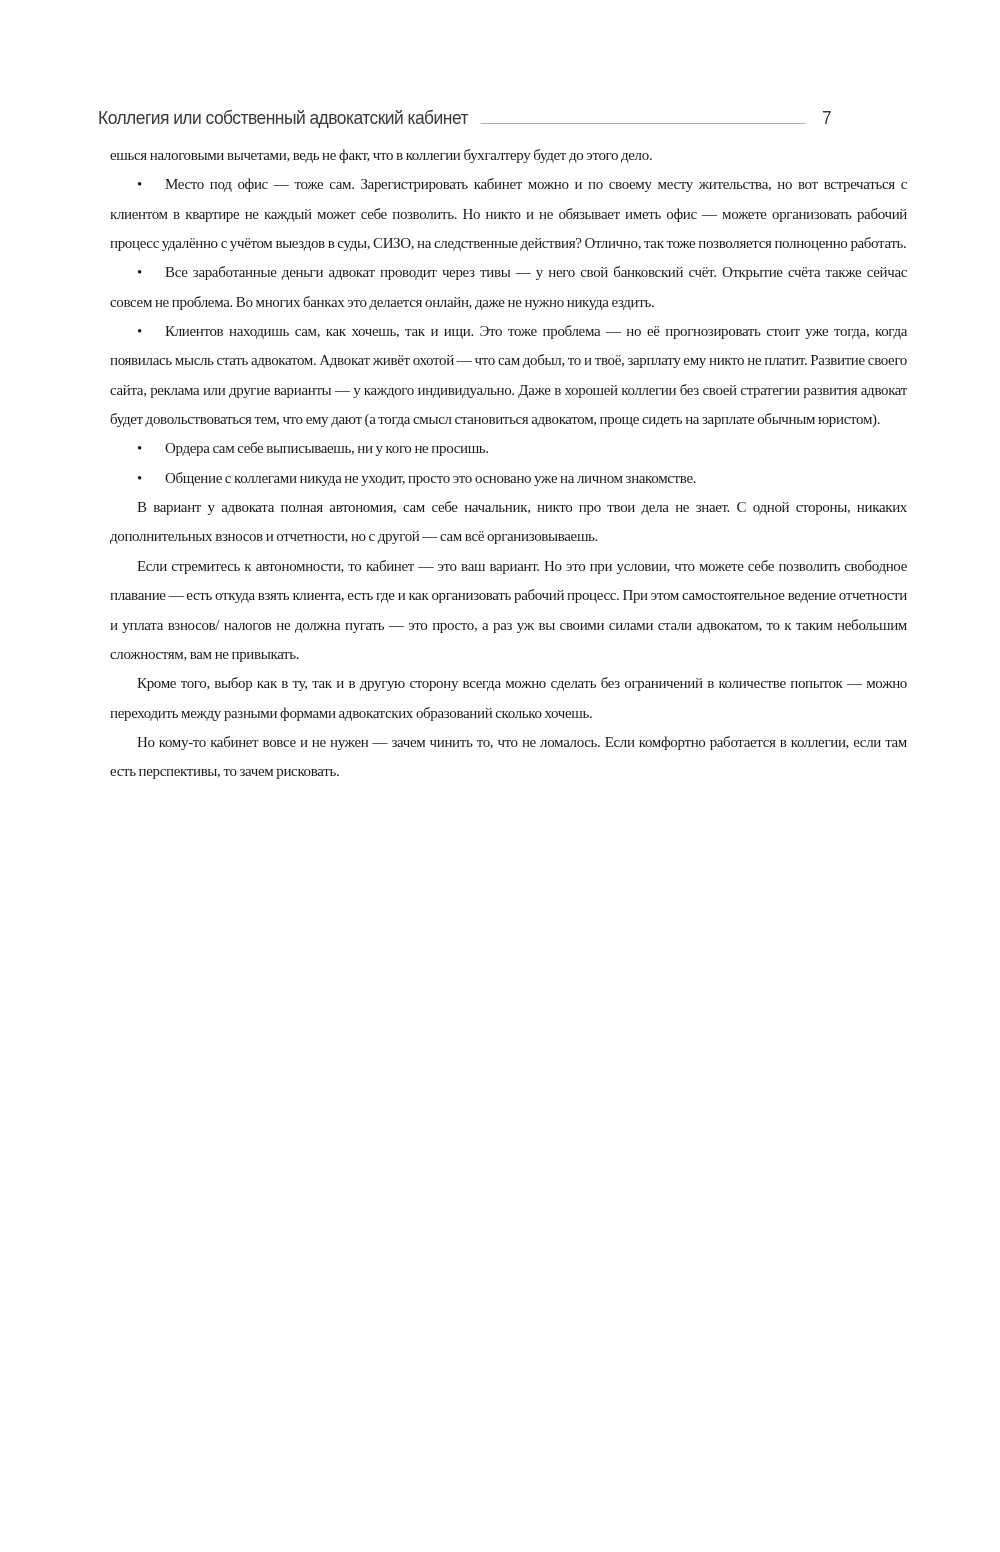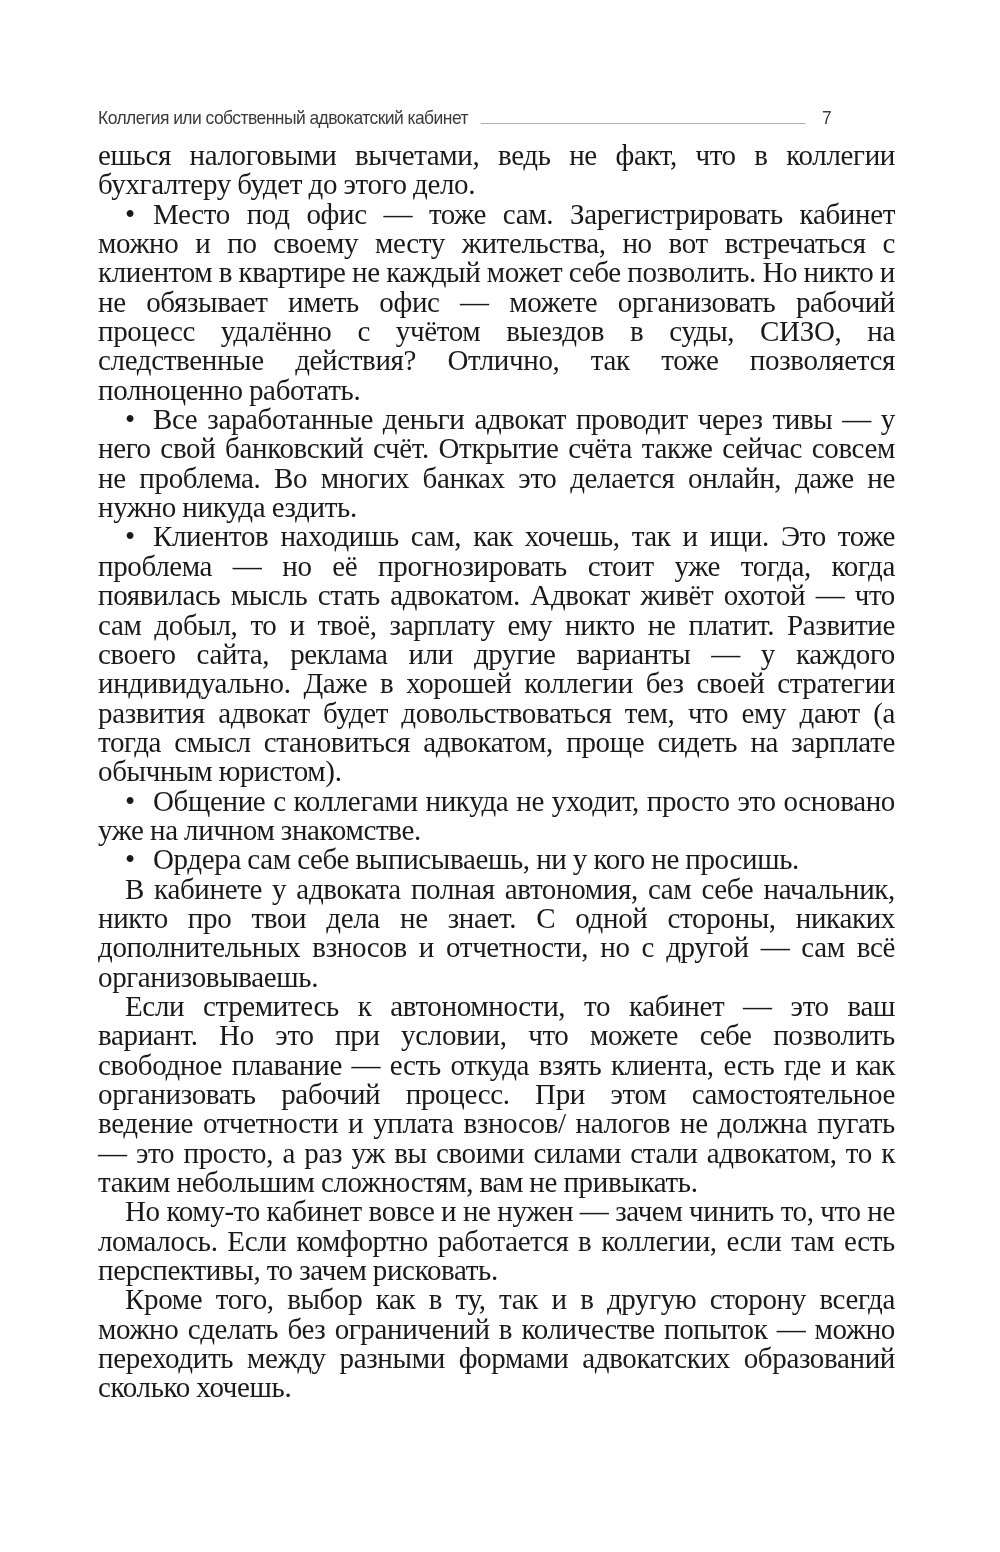--- a/index.html
+++ b/index.html
@@ -44,24 +44,24 @@
       border-bottom: 1.5px solid #a9b3b3;
       margin: 0 18px 5px 14px;
     }
     .running-head .folio {
       white-space: nowrap;
       padding-right: 0;
     }
     .body-text {
       position: absolute;
       top: 141px;
-      left: 0;
+      left: 12px;
       width: 797px;
       font-family: "Liberation Serif", serif;
-      font-size: 29px;
+      font-size: 15px;
       line-height: 29.35px;
       text-align: justify;
       letter-spacing: -0.35px;
       word-spacing: -0.5px;
     }
     .body-text p {
       margin: 0;
       text-indent: 27px;
       hyphens: manual;
     }
@@ -92,26 +92,26 @@
 
   <div class="body-text">
     <p class="cont"><span>ешься налоговыми вычетами, ведь не факт, что в коллегии бухгалтеру будет до этого дело.</span></p>
 
     <p class="item"><span class="bullet">•</span><span>Место под офис — тоже сам. Зарегистрировать кабинет можно и по своему месту жительства, но вот встречаться с клиентом в квар­тире не каждый может себе позволить. Но никто и не обязывает иметь офис — можете организовать рабочий процесс удалённо с учётом выез­дов в суды, СИЗО, на следственные действия? Отлично, так тоже позво­ляется полноценно работать.</span></p>
 
     <p class="item"><span class="bullet">•</span><span>Все заработанные деньги адвокат проводит через тивы — у него свой банковский счёт. Открытие счёта также сейчас совсем не пробле­ма. Во многих банках это делается онлайн, даже не нужно никуда ез­дить.</span></p>
 
     <p class="item"><span class="bullet">•</span><span>Клиентов находишь сам, как хочешь, так и ищи. Это тоже пробле­ма — но её прогнозировать стоит уже тогда, когда появилась мысль стать адвокатом. Адвокат живёт охотой — что сам добыл, то и твоё, зарплату ему никто не платит. Развитие своего сайта, реклама или дру­гие варианты — у каждого индивидуально. Даже в хорошей коллегии без своей стратегии развития адвокат будет довольствоваться тем, что ему дают (а тогда смысл становиться адвокатом, проще сидеть на зар­плате обычным юристом).</span></p>
 
+    <p class="item"><span class="bullet">•</span><span>Ордера сам себе выписываешь, ни у кого не просишь.</span></p>
+
     <p class="item"><span class="bullet">•</span><span>Общение с коллегами никуда не уходит, просто это основано уже на личном знакомстве.</span></p>
 
-    <p class="item"><span class="bullet">•</span><span>Ордера сам себе выписываешь, ни у кого не просишь.</span></p>
-
-    <p><span>В кабинете у адвоката полная автономия, сам себе начальник, ни­кто про твои дела не знает. С одной стороны, никаких дополнительных взносов и отчетности, но с другой — сам всё организовываешь.</span></p>
+    <p><span>В вариант у адвоката полная автономия, сам себе начальник, ни­кто про твои дела не знает. С одной стороны, никаких дополнительных взносов и отчетности, но с другой — сам всё организовываешь.</span></p>
 
     <p><span>Если стремитесь к автономности, то кабинет — это ваш вариант. Но это при условии, что можете себе позволить свободное плавание — есть откуда взять клиента, есть где и как организовать рабочий про­цесс. При этом самостоятельное ведение отчетности и уплата взносов/ налогов не должна пугать — это просто, а раз уж вы своими силами ста­ли адвокатом, то к таким небольшим сложностям, вам не привыкать.</span></p>
 
+    <p><span>Кроме того, выбор как в ту, так и в другую сторону всегда можно сделать без ограничений в количестве попыток — можно переходить между разными формами адвокатских образований сколько хочешь.</span></p>
+
     <p><span>Но кому-то кабинет вовсе и не нужен — зачем чинить то, что не ло­малось. Если комфортно работается в коллегии, если там есть перспек­тивы, то зачем рисковать.</span></p>
-
-    <p><span>Кроме того, выбор как в ту, так и в другую сторону всегда можно сделать без ограничений в количестве попыток — можно переходить между разными формами адвокатских образований сколько хочешь.</span></p>
   </div>
 
 </div>
 
 </body></html>

